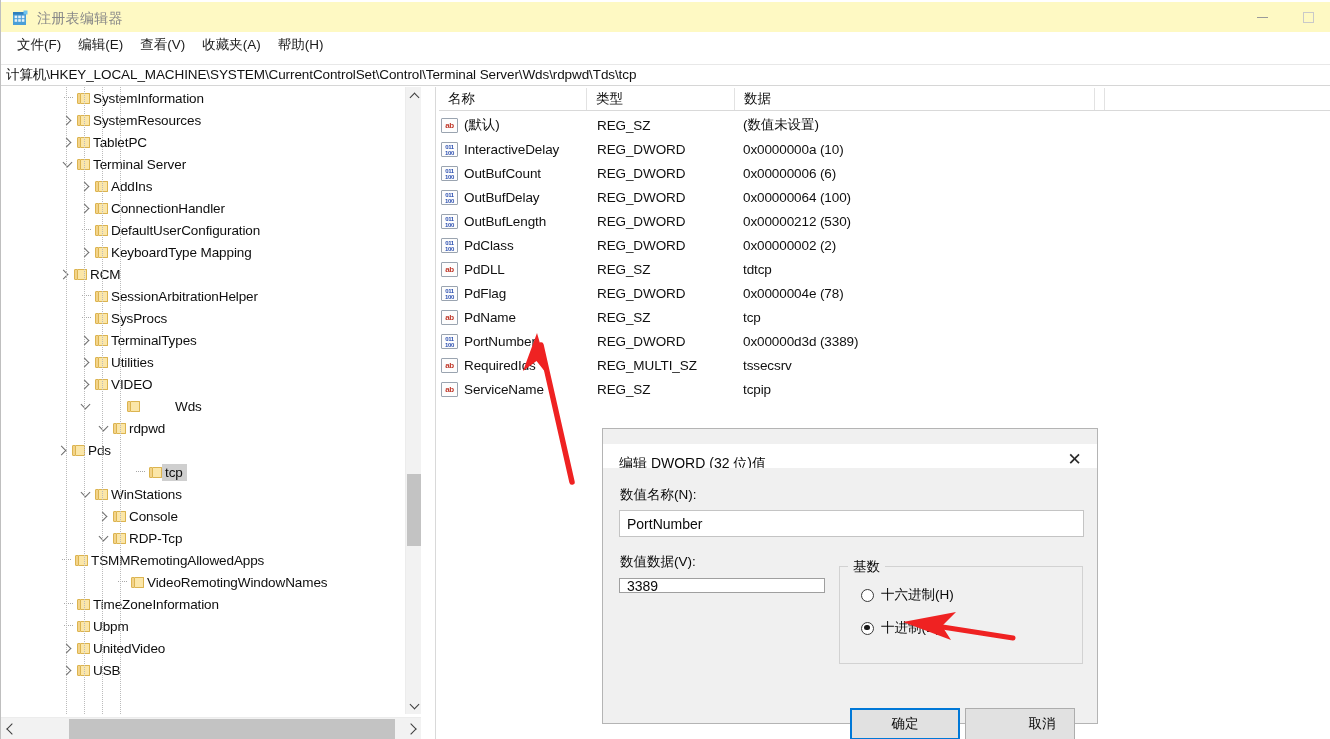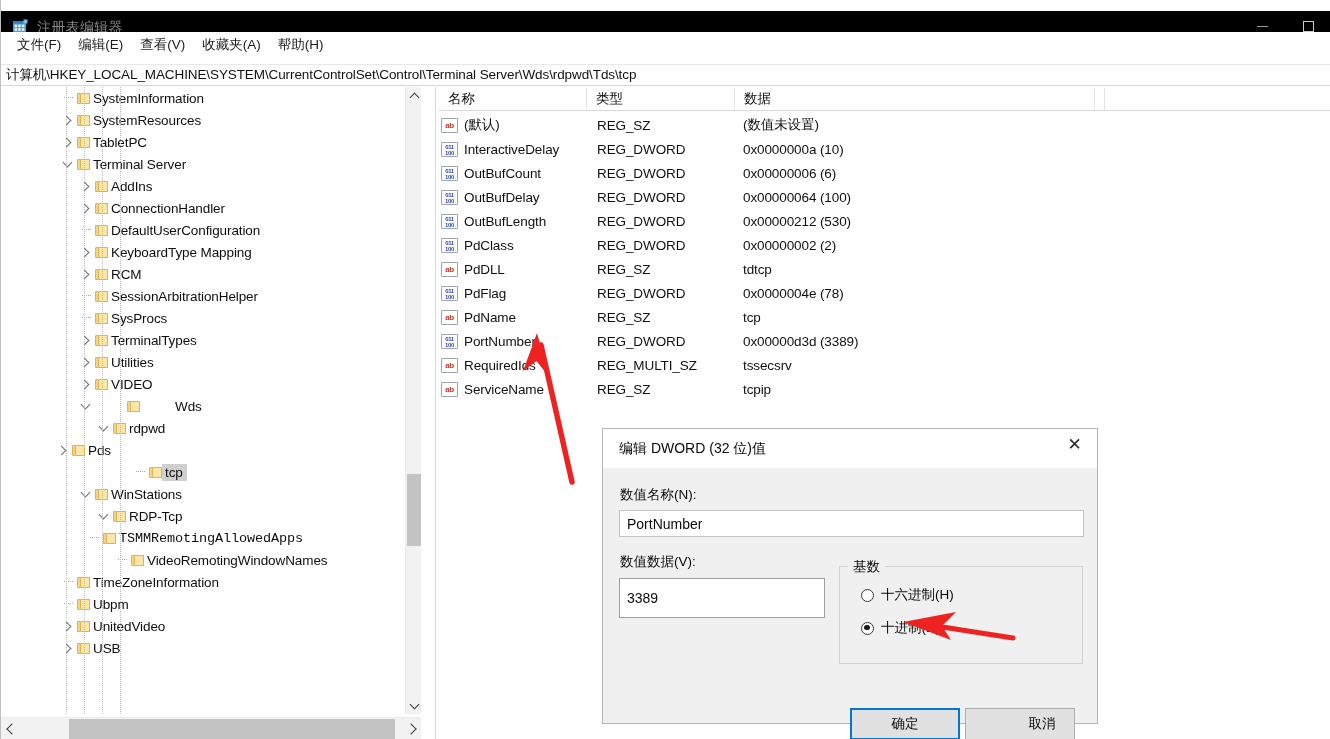--- a/index.html
+++ b/index.html
@@ -23,23 +23,23 @@
     position: absolute;
     left: 0; top: 0;
     width: 1330px; height: 739px;
     background: #ffffff;
     border-left: 1px solid #bfbfbf;
     box-sizing: border-box;
   }
 
   #titlebar {
     position: absolute;
-    left: 0; top: 11px;
+    left: 0; top: 2px;
     width: 1330px; height: 32px;
-    background: #000000;
+    background: #fef9c3;
     border-bottom: 1px solid #ffffff;
   }
   #title-icon {
     position: absolute;
     left: 11px; top: 8px;
     width: 17px; height: 17px;
   }
   #title-text {
     position: absolute;
     left: 36px; top: 8px;
@@ -357,21 +357,21 @@
     left: 601px; top: 428px;
     width: 496px; height: 296px;
     background: #f0f0f0;
     border: 1px solid #b4b4b4;
     box-shadow: 0 0 0 0 rgba(0,0,0,0);
     box-sizing: border-box;
     z-index: 40;
   }
   #dlg-titlebar {
     position: absolute;
-    left: 0; top: 0;
+    left: 0; top: 15px;
     width: 494px; height: 39px;
     background: #ffffff;
   }
   #dlg-title {
     position: absolute;
     left: 16px; top: 11px;
     font-size: 14px;
     color: #0a0a0a;
     white-space: nowrap;
   }
@@ -409,21 +409,21 @@
     color: #0a0a0a;
     padding: 0 0 0 7px;
     line-height: 25px;
     font-family: "Liberation Sans", sans-serif;
     outline: none;
   }
   #lbl-data { left: 17px; top: 85px; }
   #inp-data {
     position: absolute;
     left: 16px; top: 110px;
-    width: 206px; height: 40px;
+    width: 206px; height: 15px;
     background: #ffffff;
     border: 1px solid #9f9f9f;
     box-sizing: border-box;
     font-size: 14px;
     color: #0a0a0a;
     padding: 0 0 0 7px;
     line-height: 26px;
     font-family: "Liberation Sans", sans-serif;
     outline: none;
   }
@@ -601,21 +601,21 @@
             <span class="folder"></span>
             <span class="tree-label">DefaultUserConfiguration</span>
           </div>
           <div class="tree-row" style="padding-left: 76px;">
             <span class="expander">
               <span class="chev right"></span>
             </span>
             <span class="folder"></span>
             <span class="tree-label">KeyboardType Mapping</span>
           </div>
-          <div class="tree-row" style="padding-left: 76px; text-align: center;">
+          <div class="tree-row" style="padding-left: 55px; text-align: center;">
             <span class="expander">
               <span class="chev right"></span>
             </span>
             <span class="folder"></span>
             <span class="tree-label">RCM</span>
           </div>
           <div class="tree-row" style="padding-left: 76px;">
             <span class="expander">
               <span class="dash"></span>
             </span>
@@ -680,26 +680,33 @@
           </div>
           <div class="tree-row" style="padding-left: 76px;">
             <span class="expander">
               <span class="chev down"></span>
             </span>
             <span class="folder"></span>
             <span class="tree-label">WinStations</span>
           </div>
           <div class="tree-row" style="padding-left: 94px;">
             <span class="expander">
+              <span class="chev right"></span>
+            </span>
+            <span class="folder"></span>
+            <span class="tree-label">Console</span>
+          </div>
+          <div class="tree-row" style="padding-left: 94px;">
+            <span class="expander">
               <span class="chev down"></span>
             </span>
             <span class="folder"></span>
             <span class="tree-label">RDP-Tcp</span>
           </div>
-          <div class="tree-row" style="padding-left: 84px; font-family: Liberation Mono, monospace;">
+          <div class="tree-row" style="padding-left: 56px;">
             <span class="expander">
               <span class="dash"></span>
             </span>
             <span class="folder"></span>
             <span class="tree-label">TSMMRemotingAllowedApps</span>
           </div>
           <div class="tree-row" style="padding-left: 112px;">
             <span class="expander">
               <span class="dash"></span>
             </span>

